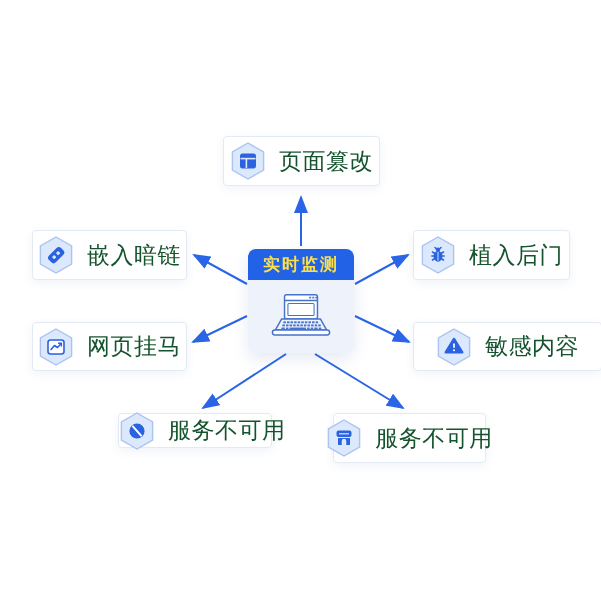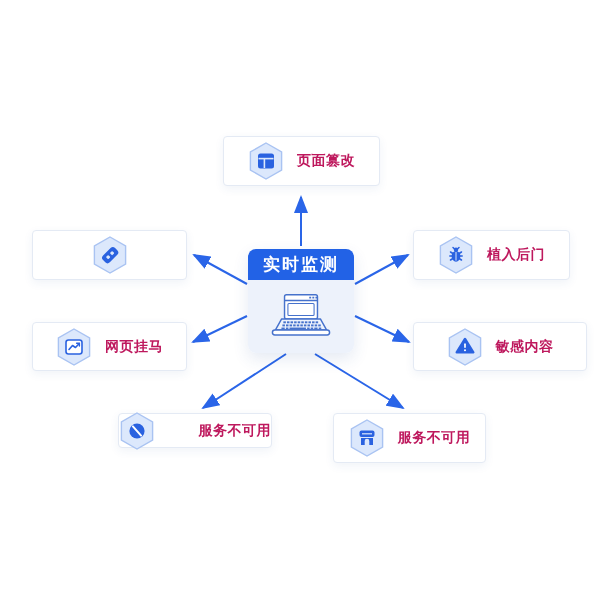--- a/index.html
+++ b/index.html
@@ -10,41 +10,41 @@
   }
   .canvas{position:absolute;inset:0;width:601px;height:601px;}
   .arrows{position:absolute;left:0;top:0;pointer-events:none;}
   .card{
     position:absolute;display:flex;align-items:center;justify-content:center;
     gap:13px;background:#ffffff;border:1px solid #e4eaf4;border-radius:4px;
     box-shadow:0 3px 10px rgba(40,80,160,0.07);
     box-sizing:border-box;
   }
   .card .label{
-    color:#be185d;font-size:14px;font-weight:700;letter-spacing:0.5px;white-space:nowrap;
+    color:#14532d;font-size:23px;font-weight:400;letter-spacing:0.5px;white-space:nowrap;
   }
   .hex{display:flex;align-items:center;justify-content:center;}
   .center-card{
     position:absolute;left:248px;top:249px;width:106px;height:104px;
     border-radius:8px;overflow:hidden;box-shadow:0 6px 16px rgba(40,80,160,0.12);
     display:flex;flex-direction:column;box-sizing:border-box;
   }
   .center-header{
-    height:31px;background:#2262e6;color:#ffffff;font-size:17px;font-weight:700;
+    height:31px;background:#2262e6;color:#fde047;font-size:17px;font-weight:700;
     letter-spacing:2px;display:flex;align-items:center;justify-content:center;flex:0 0 31px;
   }
   .center-body{
     flex:1;background:#edf2fb;display:flex;align-items:center;justify-content:center;
   }
   
   .pos-top{left:223px;top:136px;width:157px;height:50px;}
   .pos-left-top{left:32px;top:230px;width:155px;height:50px;}
   .pos-left-mid{left:32px;top:322px;width:155px;height:49px;}
   .pos-right-top{left:413px;top:230px;width:157px;height:50px;}
-  .pos-right-mid{left:413px;top:322px;width:174px;height:49px;}
+  .pos-right-mid{left:413px;top:322px;width:189px;height:49px;}
   .pos-bottom-left{left:118px;top:413px;width:154px;height:35px;justify-content:space-between;}
   .pos-bottom-right{left:333px;top:413px;width:153px;height:50px;}
 </style>
 </head>
 <body>
 
 <div class="canvas">
 
   <svg class="arrows" width="601" height="601" viewBox="0 0 601 601">
     <defs>
@@ -129,20 +129,21 @@
     <span class="hex">
       <svg width="36" height="40" viewBox="0 0 36 40">
         <path d="M18,2 L33.6,11 L33.6,29 L18,38 L2.4,29 L2.4,11 Z" fill="#dce8fc" stroke="#a9c3f2" stroke-width="1.4"></path>
         <g transform="rotate(-45 18 20)">
           <rect x="9.5" y="15.5" width="17" height="9.5" rx="3.2" fill="#2a62e0"></rect>
           <rect x="13.6" y="18.6" width="3.2" height="3.2" rx="0.8" fill="#dce8fc"></rect>
           <rect x="19.2" y="18.6" width="3.2" height="3.2" rx="0.8" fill="#dce8fc"></rect>
         </g>
       </svg>
     </span>
+    <span class="label">嵌入暗链</span>
   </div>
 
   <div class="card pos-left-mid">
     <span class="hex">
       <svg width="36" height="40" viewBox="0 0 36 40">
         <path d="M18,2 L33.6,11 L33.6,29 L18,38 L2.4,29 L2.4,11 Z" fill="#dce8fc" stroke="#a9c3f2" stroke-width="1.4"></path>
         <rect x="10" y="13" width="16" height="14" rx="2.5" fill="#ffffff" stroke="#2a62e0" stroke-width="1.6"></rect>
         <polyline points="13,22.5 16.5,18.5 19.5,20.5 23,16.8" fill="none" stroke="#2a62e0" stroke-width="1.6" stroke-linecap="round" stroke-linejoin="round"></polyline>
         <path d="M20.6,16.2 L23.4,16.2 L23.4,19" fill="none" stroke="#2a62e0" stroke-width="1.4" stroke-linecap="round"></path>
       </svg>

